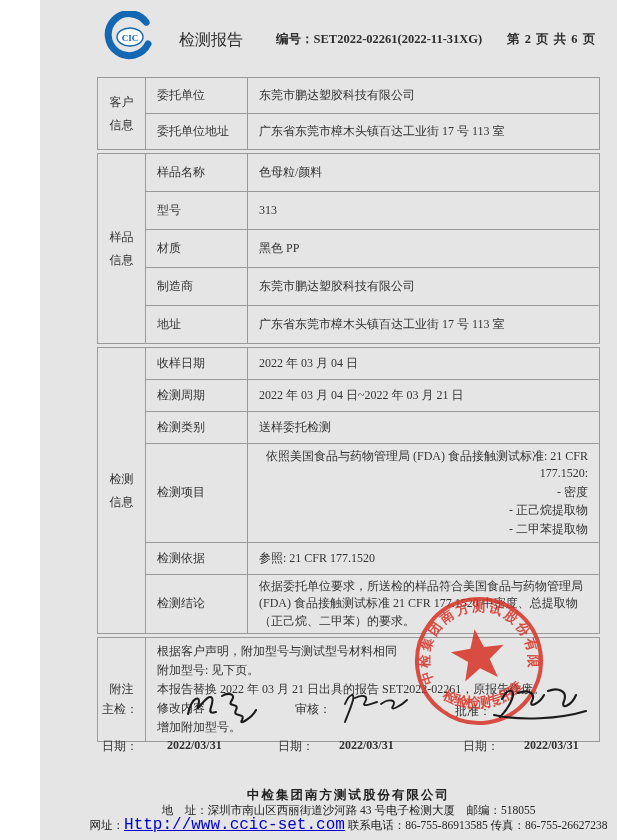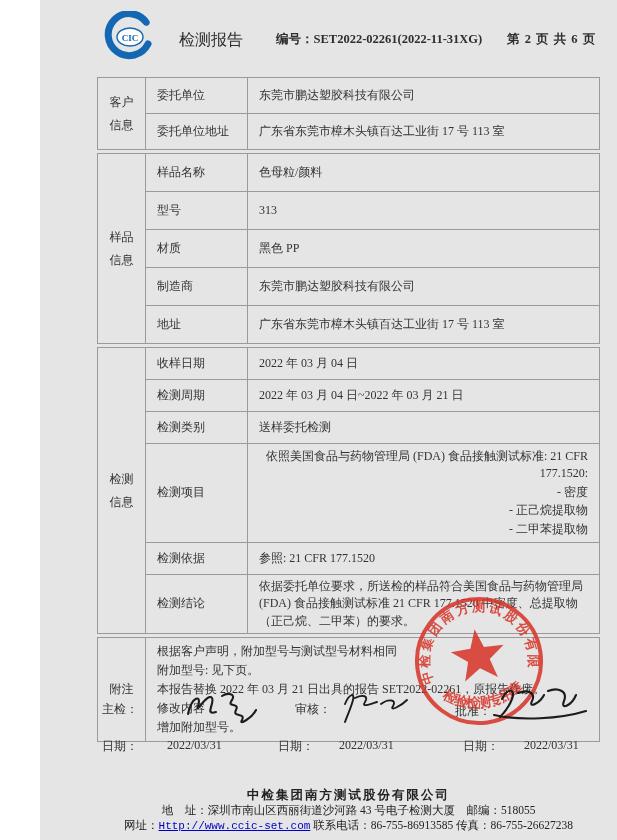--- a/index.html
+++ b/index.html
@@ -23,29 +23,29 @@
   tr.h33 td{height:31px;}
   tr.h27 td{height:25px;}
   .mline div{line-height:17.5px;padding:0.5px 0;text-align:right;}
   .wrapline{line-height:17.5px;}
   td.note-cell{padding:4px 11px;vertical-align:middle;}
   .note-cell div{line-height:19px;}
   
   .sig-label{position:absolute;font-size:12px;color:#333;z-index:1;}
   .sig-svg{position:absolute;z-index:3;}
   .date-label{position:absolute;font-size:12px;color:#333;}
-  .date-val{position:absolute;font-size:12px;color:#333;}
+  .date-val{position:absolute;font-size:12px;color:#333;font-weight:bold;}
   
   .stamp{position:absolute;left:372px;top:594px;z-index:2;transform:rotate(-8deg);}
   
   .footer{position:absolute;top:787px;left:0;width:617px;text-align:center;}
   .f-company{font-size:12.5px;font-weight:bold;letter-spacing:2px;color:#222;line-height:16px;}
   .f-line{font-size:11.5px;color:#222;line-height:15px;}
   .f-link{color:#0000cc;text-decoration:underline;
-          font-family:"Liberation Mono","DejaVu Sans Mono",monospace;font-size:11px;}
+          font-family:"Liberation Mono","DejaVu Sans Mono",monospace;font-size:16px;}
 </style>
 </head>
 <body>
 
 <div class="page">
 
   <div class="hdr">
     <svg class="logo" width="54" height="52" viewBox="0 0 54 52">
       <path d="M43,11 A21,21 0 1 0 45,33" stroke="#1467b3" stroke-width="7" fill="none" stroke-linecap="round"></path>
       <path d="M31,4 A23,23 0 0 1 44,12" stroke="#1467b3" stroke-width="5" fill="none" stroke-linecap="round"></path>

